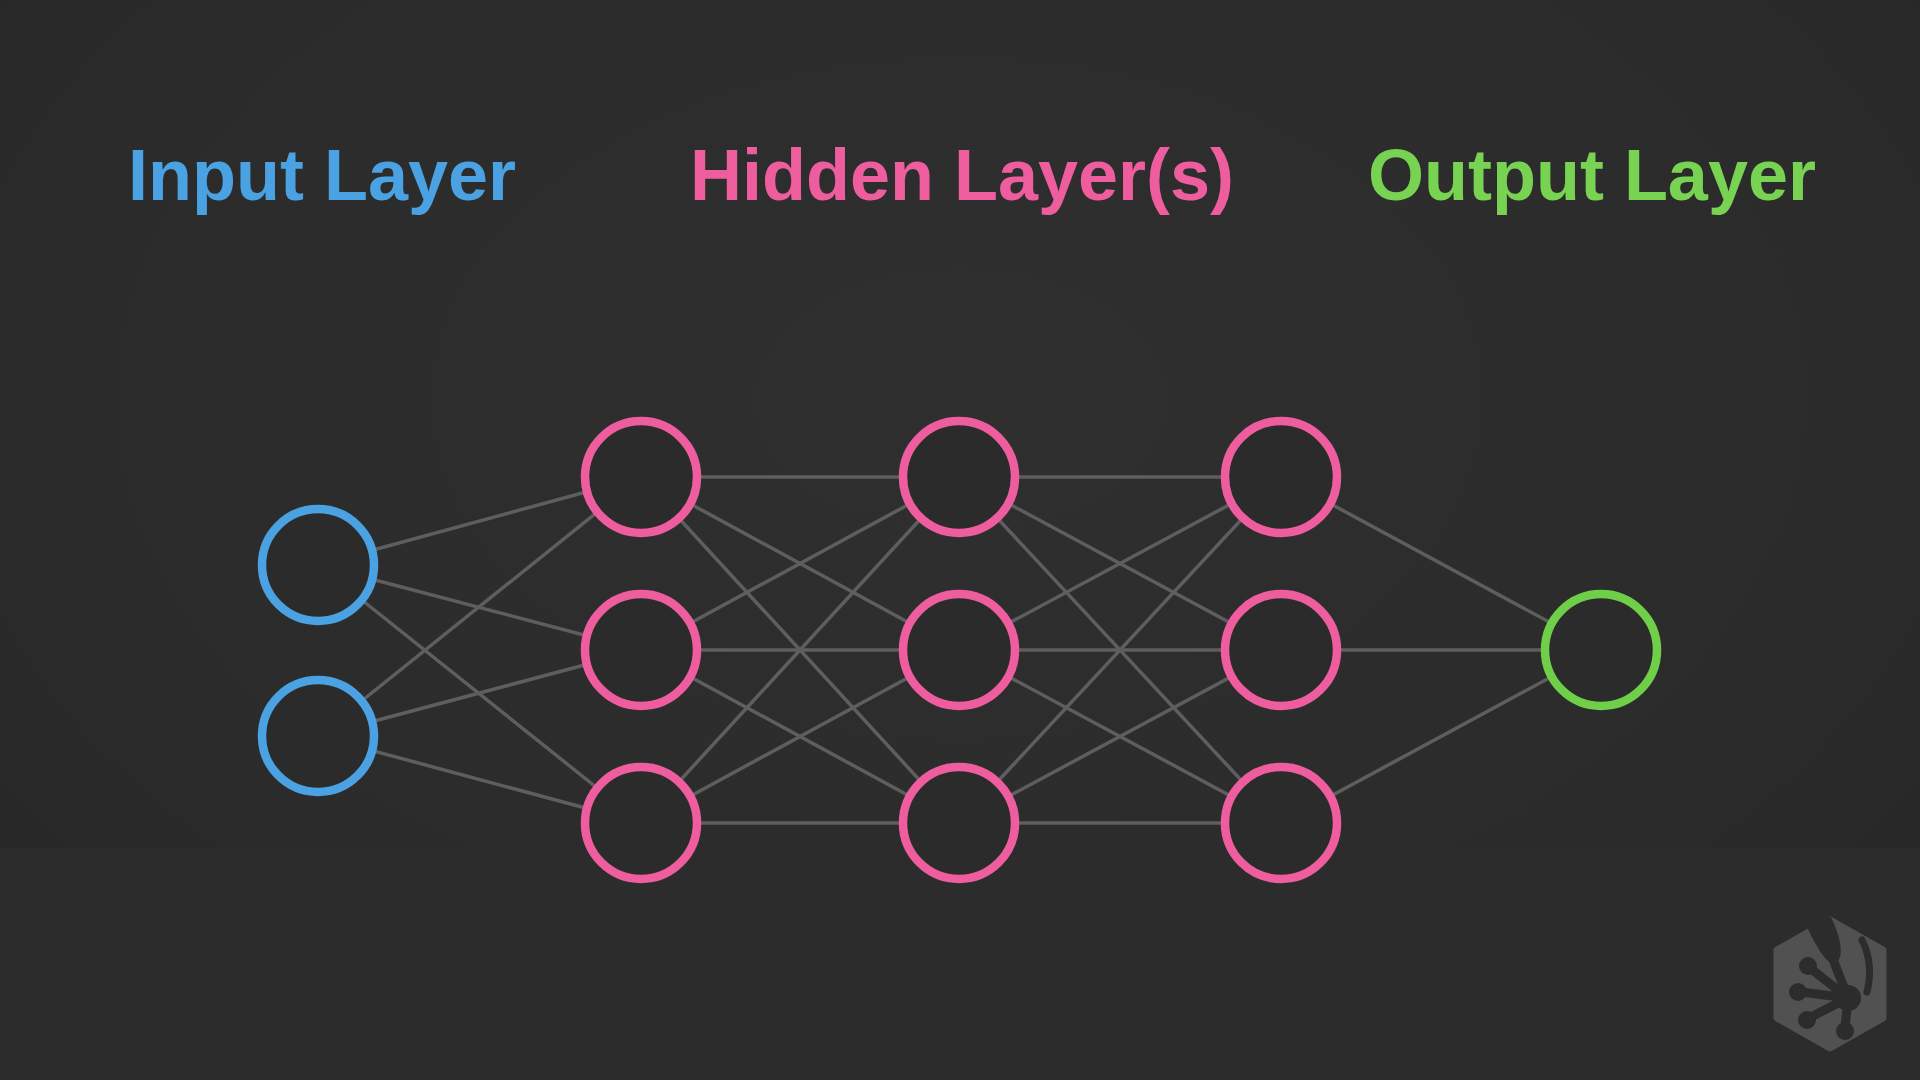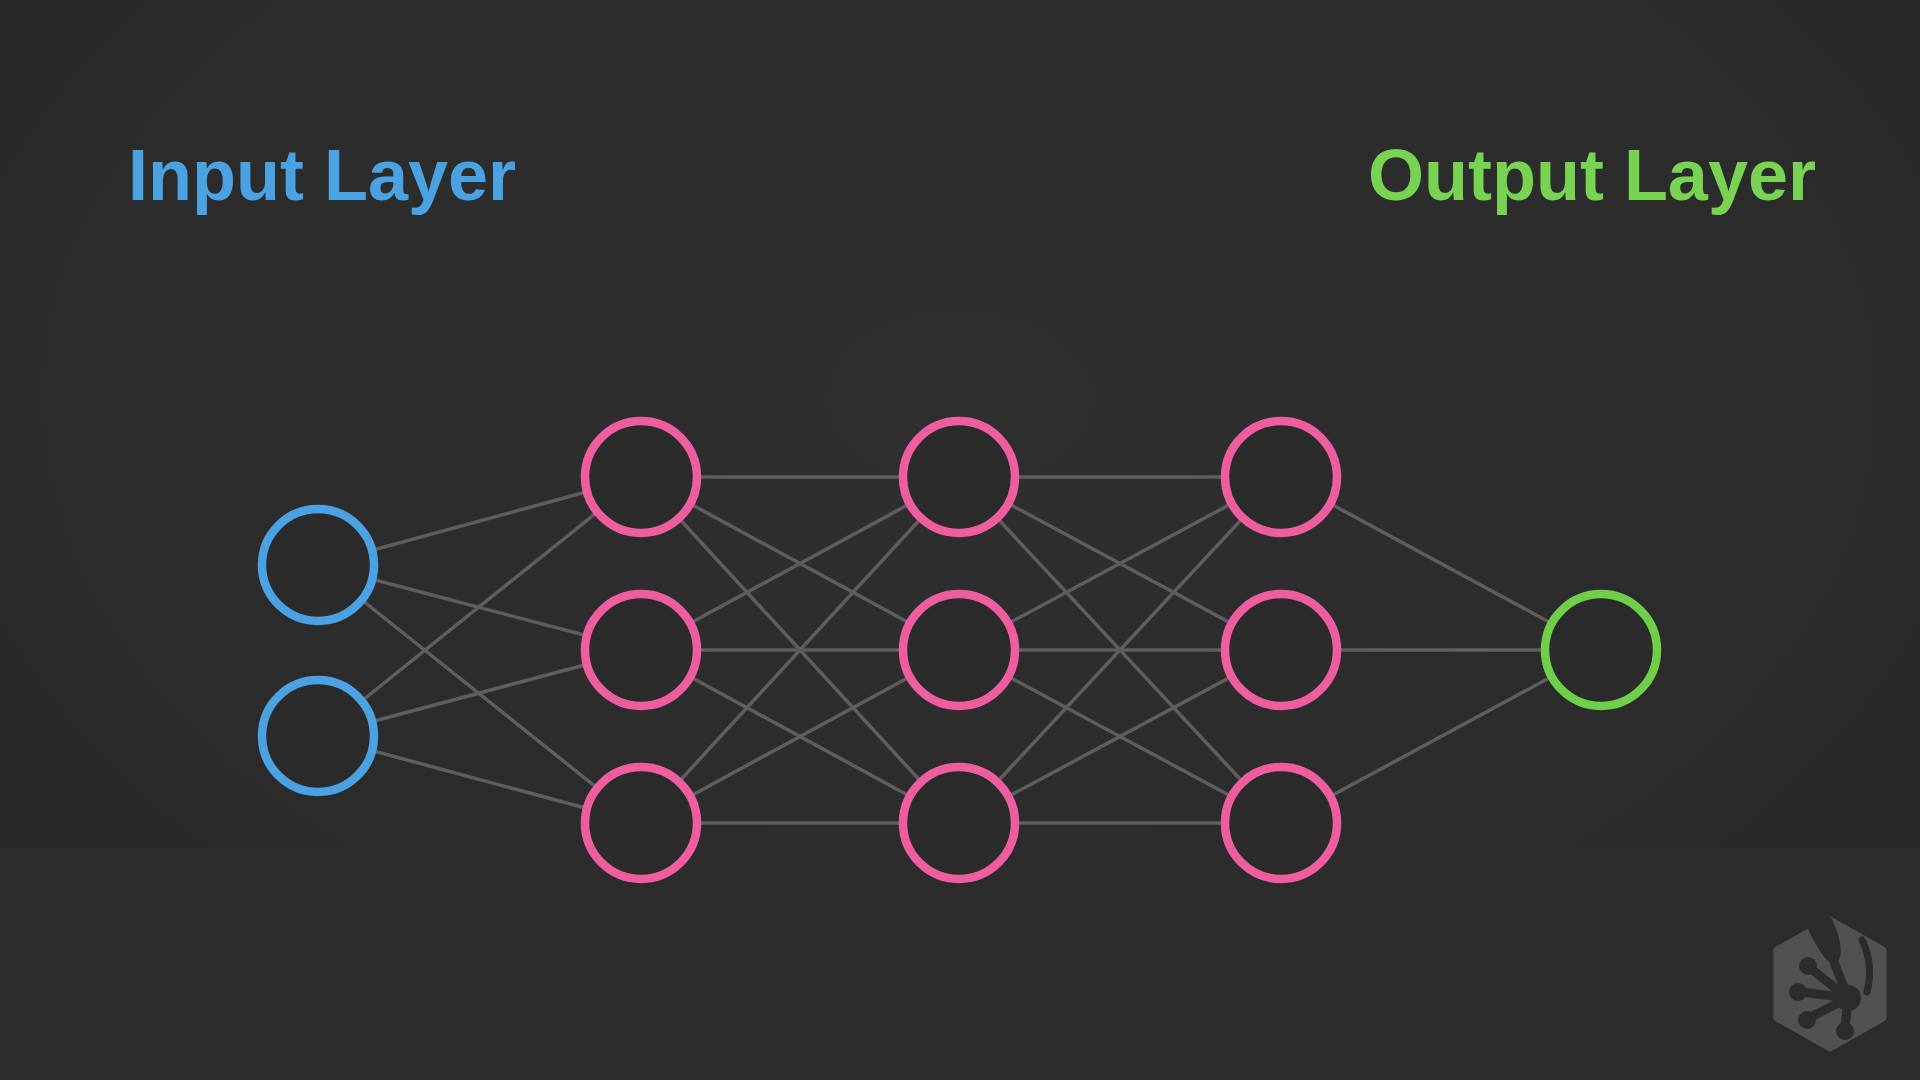--- a/index.html
+++ b/index.html
@@ -26,20 +26,21 @@
     position:absolute; left:1768px; top:916px; width:124px; height:136px;
   }
 </style>
 </head>
 <body>
 
 <div class="stage">
 
   <div class="layer-label label-input" style="color: rgb(74, 162, 226);">Input Layer</div>
 
+  <div class="layer-label label-hidden" style="color: rgb(238, 94, 159);">Hidden Layer(s)</div>
 
   <div class="layer-label label-output" style="color: rgb(121, 211, 82);">Output Layer</div>
 
   <svg id="net" class="network" width="1920" height="1080" viewBox="0 0 1920 1080">
       <line x1="318" y1="565" x2="641" y2="477" stroke="#5E5E5E" stroke-width="3.5"></line>
       <line x1="318" y1="565" x2="641" y2="650" stroke="#5E5E5E" stroke-width="3.5"></line>
       <line x1="318" y1="565" x2="641" y2="823" stroke="#5E5E5E" stroke-width="3.5"></line>
       <line x1="318" y1="736" x2="641" y2="477" stroke="#5E5E5E" stroke-width="3.5"></line>
       <line x1="318" y1="736" x2="641" y2="650" stroke="#5E5E5E" stroke-width="3.5"></line>
       <line x1="318" y1="736" x2="641" y2="823" stroke="#5E5E5E" stroke-width="3.5"></line>

